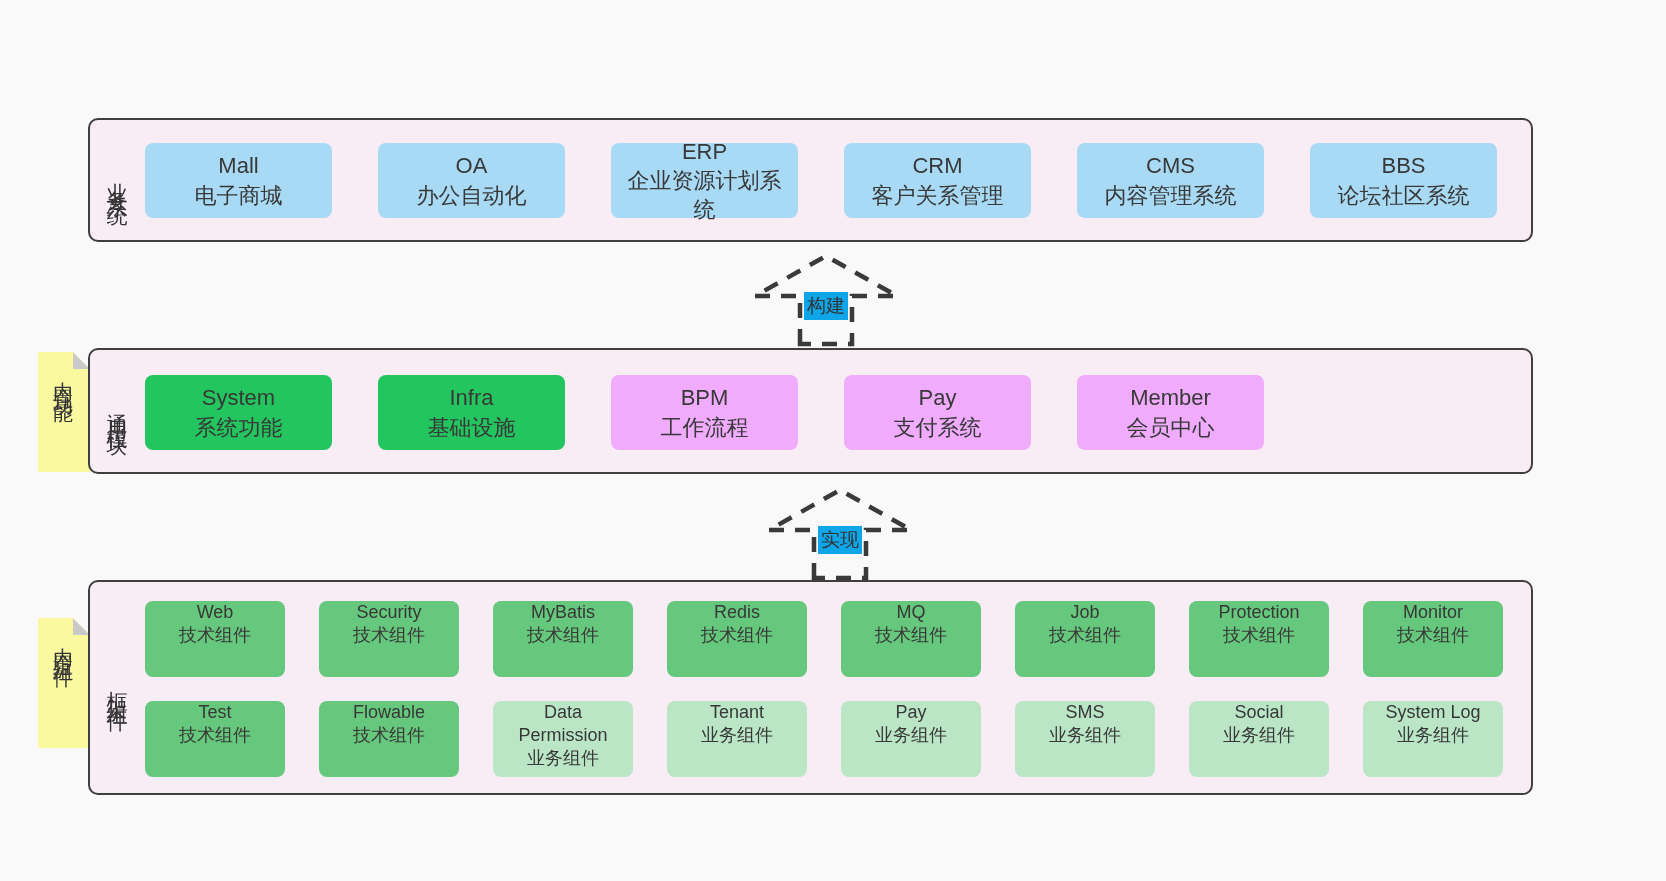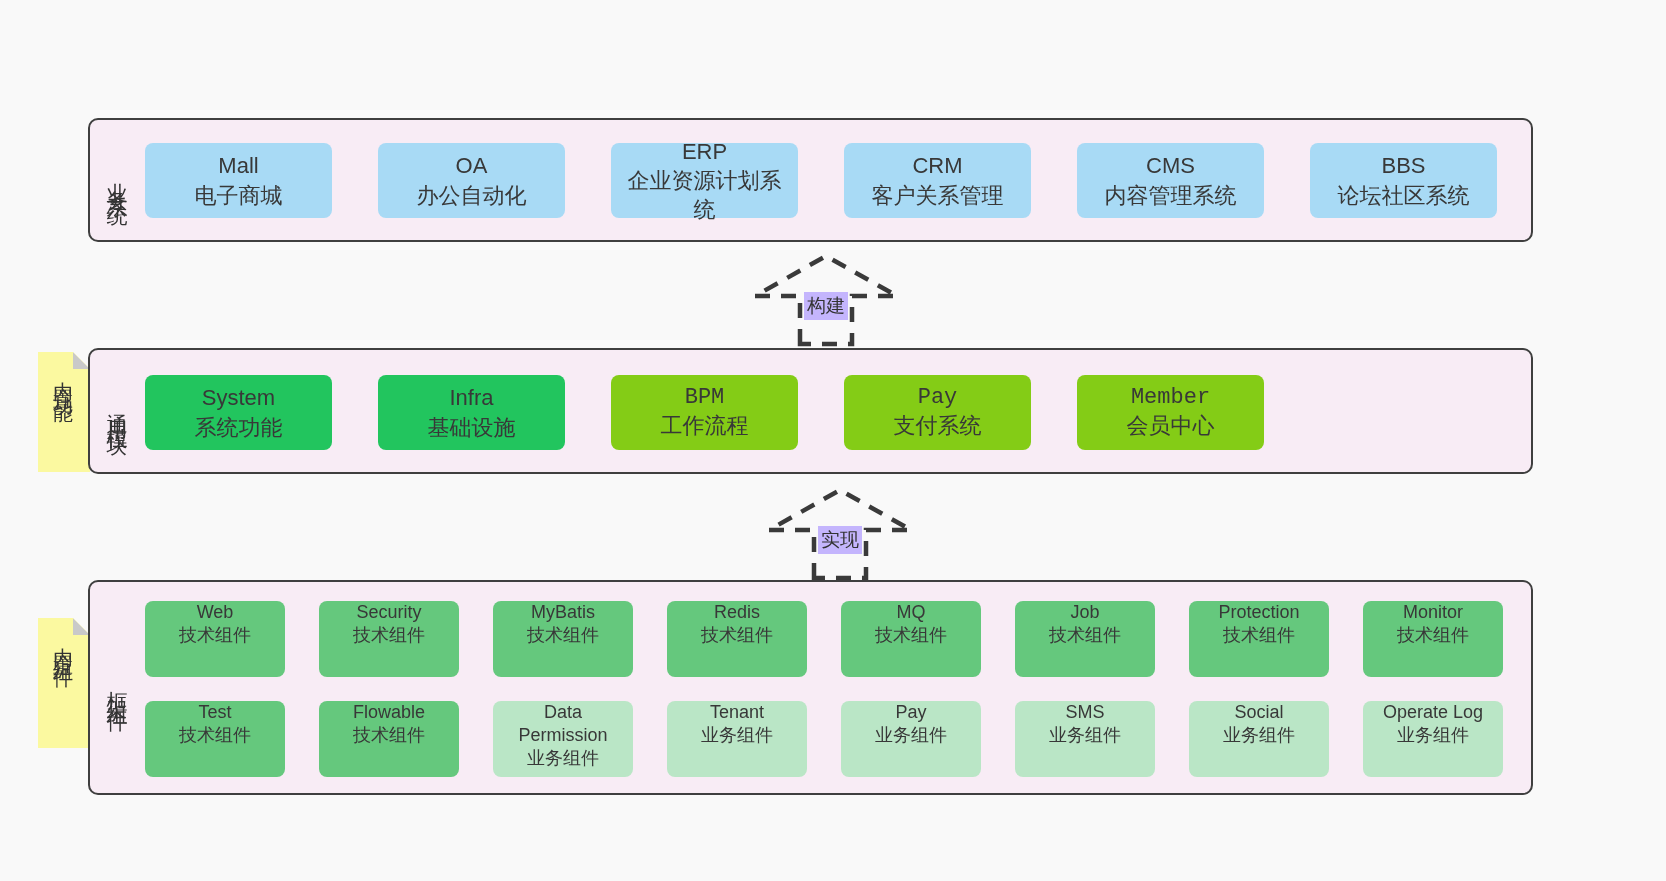--- a/index.html
+++ b/index.html
@@ -31,21 +31,21 @@
     position:absolute;left:55px;top:19px;display:grid;
     grid-template-columns:repeat(8,140px);column-gap:34px;row-gap:24px;
   }
   .gbox{
     width:140px;height:76px;border-radius:8px;box-sizing:border-box;
     display:flex;flex-direction:column;align-items:center;
     font-size:18px;line-height:1.28;text-align:center;padding:0 10px;
   }
   .blue{background:#a8daf5;}
   .red{background:#22c55e;}
-  .pink{background:#84cc16;font-family:Liberation Mono, monospace;}
+  .pink{background:#f0abfc;}
   .green{background:#65c87d;}
   .lightgreen{background:#bae6c6;}
   .tag{
     position:absolute;left:38px;width:52px;background:#fbf9a0;z-index:1;
     clip-path:polygon(0 0, calc(100% - 17px) 0, 100% 17px, 100% 100%, 0 100%);
   }
   #tag-modules{top:352px;height:120px;}
   #tag-components{top:618px;height:130px;}
   .tag-fold{
     position:absolute;top:0;right:0;width:17px;height:17px;background:#c9c9c9;
@@ -55,21 +55,21 @@
     position:absolute;left:50%;top:14px;transform:translateX(-50%);
     writing-mode:vertical-rl;text-orientation:upright;
     font-size:20px;letter-spacing:7px;color:#333;white-space:nowrap;
   }
   .arrow{position:absolute;width:150px;height:95px;z-index:1;}
   #arrow-build{left:751px;top:252px;}
   #arrow-implement{left:765px;top:486px;}
   .arrow svg{position:absolute;left:0;top:0;}
   .arrow-label{
     position:absolute;left:50%;top:40px;transform:translateX(-50%);
-    background:#c4b5fd;font-size:19px;color:#333;padding:1px 3px;white-space:nowrap;
+    background:#0ea5e9;font-size:19px;color:#333;padding:1px 3px;white-space:nowrap;
   }
 </style>
 </head>
 <body>
 
 <div class="tag" id="tag-modules">
   <span class="tag-fold"></span>
   <span class="tag-text">内置功能</span>
 </div>
 <div class="tag" id="tag-components">
@@ -204,17 +204,17 @@
     </div>
     <div class="gbox lightgreen">
       <div>SMS</div>
       <div>业务组件</div>
     </div>
     <div class="gbox lightgreen">
       <div>Social</div>
       <div>业务组件</div>
     </div>
     <div class="gbox lightgreen">
-      <div>Operate Log</div>
+      <div>System Log</div>
       <div>业务组件</div>
     </div>
   </div>
 </div>
 
 </body></html>

